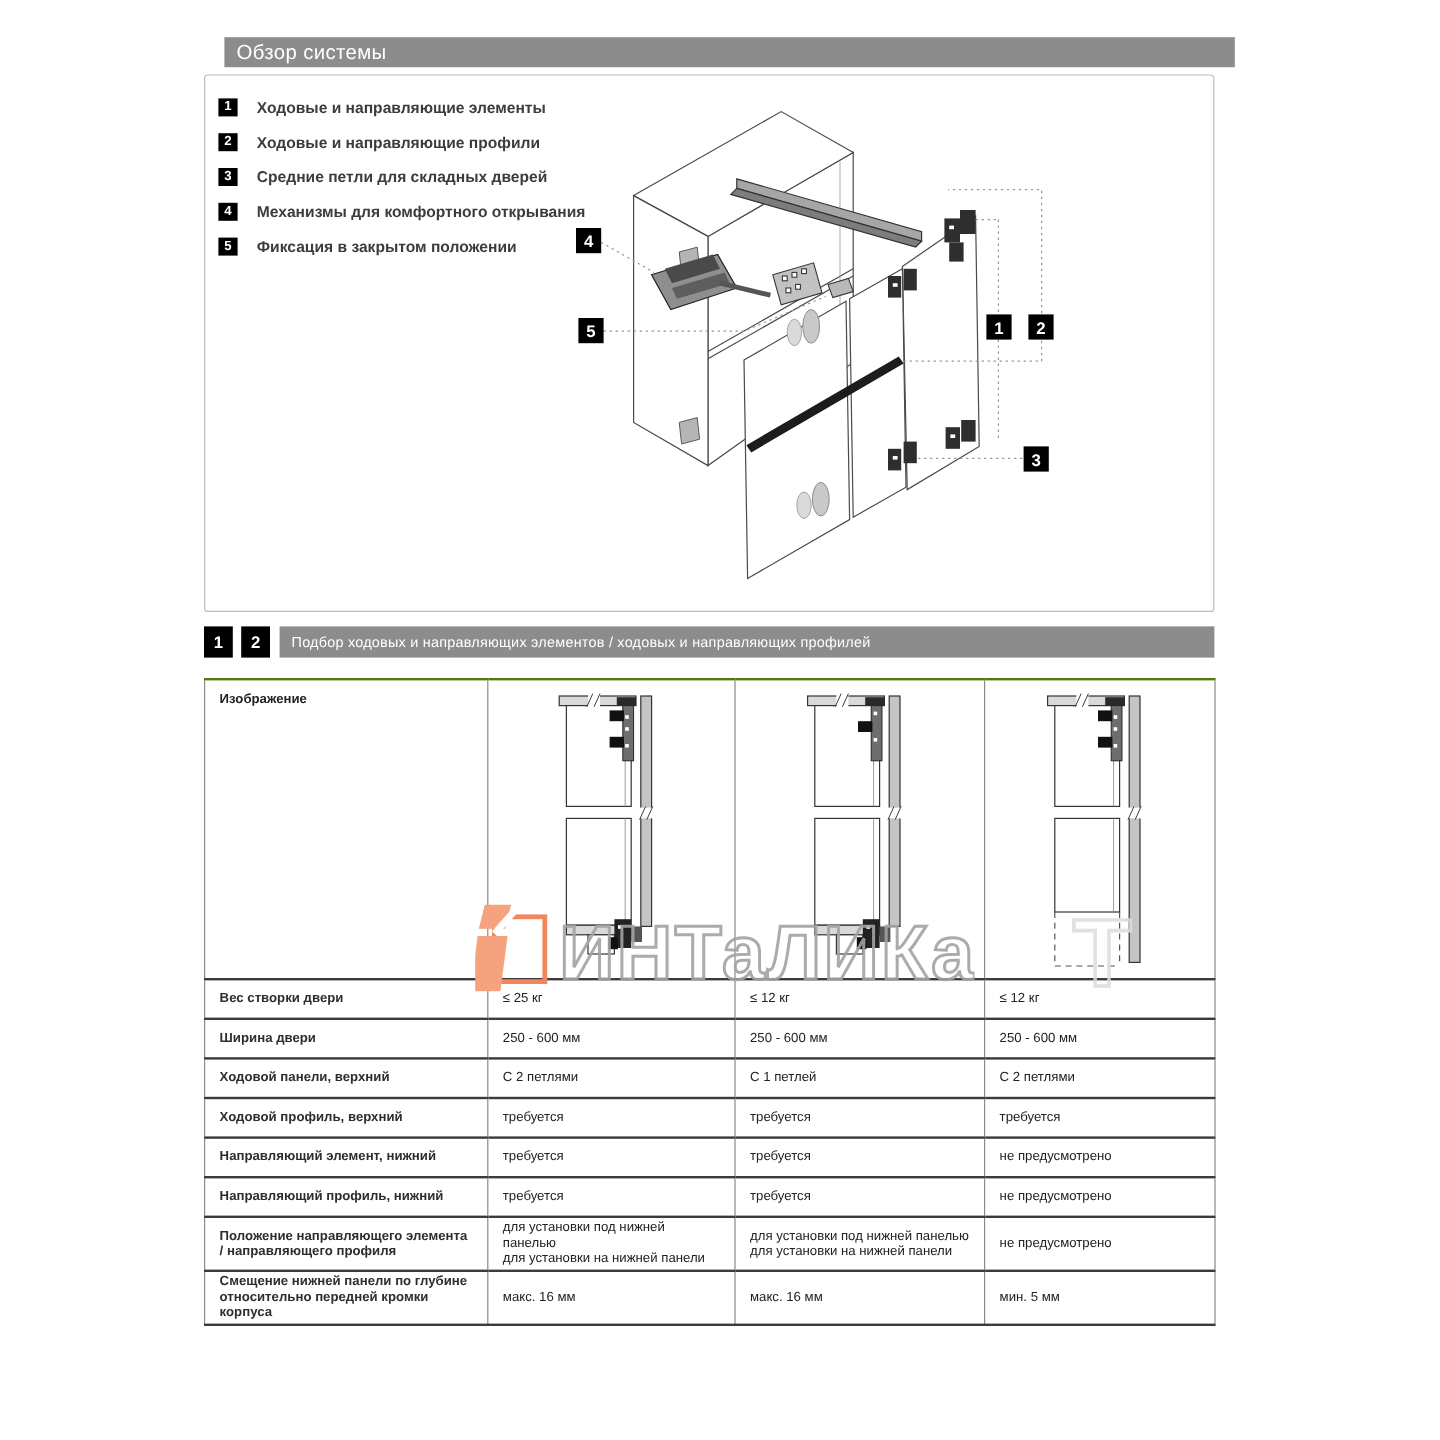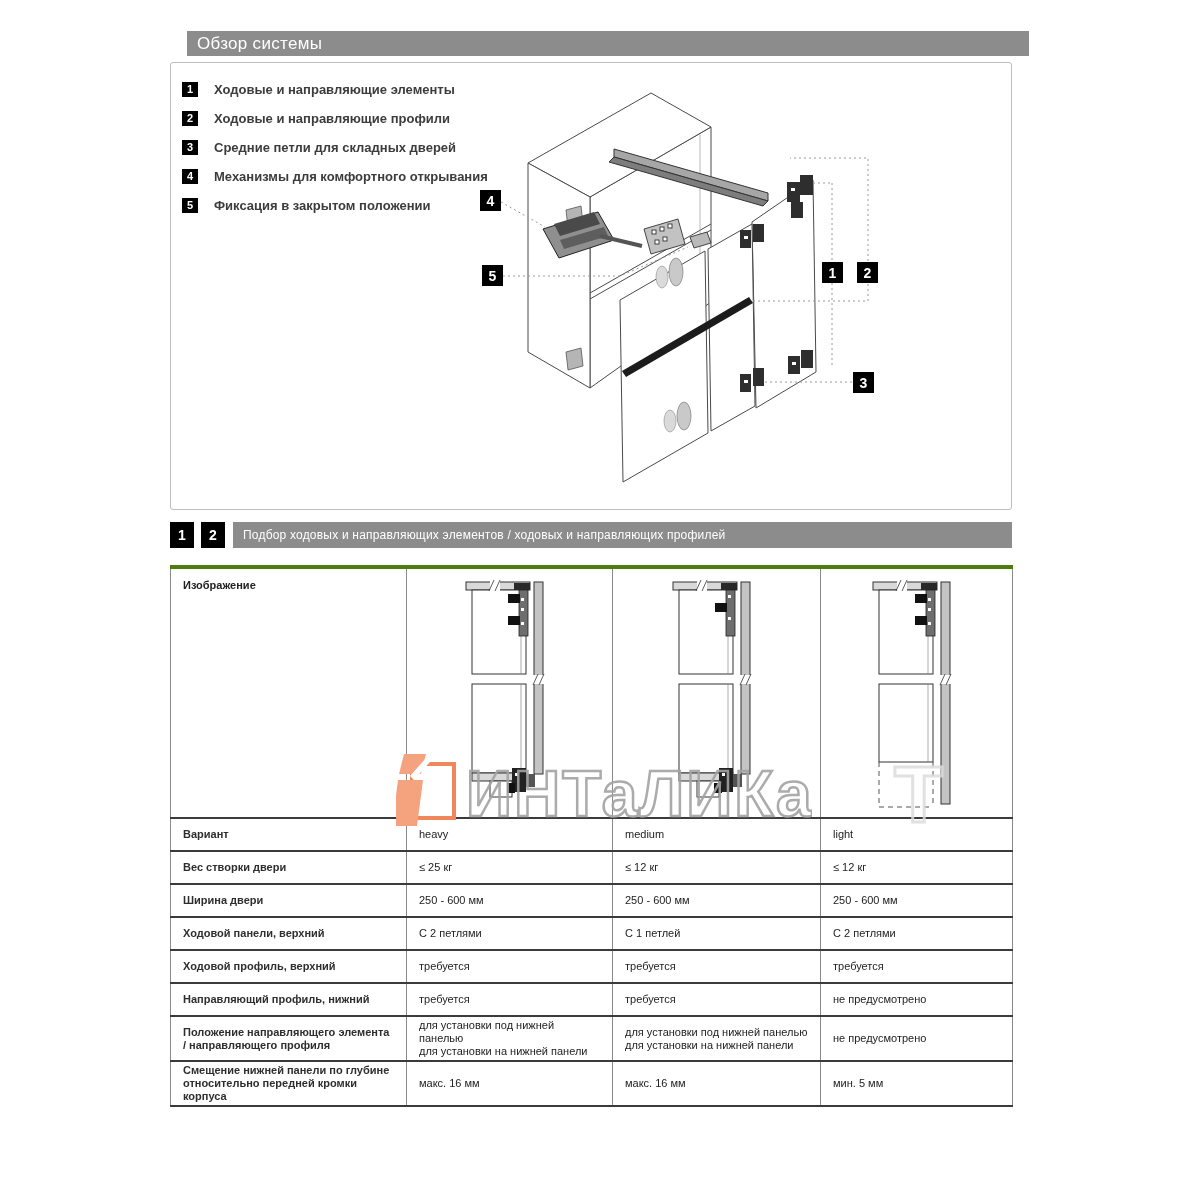--- a/index.html
+++ b/index.html
@@ -37,21 +37,21 @@
   #spec-table{
     position:absolute;left:170px;top:565px;width:842px;
     border-collapse:collapse;table-layout:fixed;
     border:1px solid #8a8a8a;border-bottom:2px solid #3b3b3b;
   }
   #spec-table td{
     border-left:1px solid #8a8a8a;vertical-align:middle;
     padding:2px 12px;font-size:11px;line-height:13px;color:#222;
     overflow:hidden;
   }
-  #spec-table tr.img-row td{border-top:4px solid #4d7c0f;vertical-align:top;padding:0;}
+  #spec-table tr.img-row td{border-top:2px solid #4d7c0f;vertical-align:top;padding:0;}
   #spec-table tr.r td{border-top:2px solid #3b3b3b;}
   #spec-table tr.std{height:33px;}
   #spec-table tr.tall{height:42px;}
   #spec-table tr.img-row{height:250px;}
   #spec-table .lab{font-weight:bold;color:#2e2e2e;}
   #spec-table .imglab{display:inline-block;padding:10px 0 0 12px;font-weight:bold;font-size:11px;}
   .cs-svg{display:block;margin:8px auto 0 auto;}
   .v2{display:block;}
   
   #watermark{left:0;top:0;width:1200px;height:1200px;pointer-events:none;}
@@ -312,26 +312,20 @@
         <g stroke="#555" stroke-width="1" stroke-dasharray="5 4" fill="none">
           <line x1="8" y1="185" x2="8" y2="230"></line>
           <line x1="8" y1="230" x2="62" y2="230"></line>
           <line x1="62" y1="185" x2="62" y2="230"></line>
         </g>
       </svg>
     </td>
   </tr>
 
   <tr class="r std">
-    <td class="lab"><span>Вариант</span></td>
-    <td><span>heavy</span></td>
-    <td><span>medium</span></td>
-    <td><span>light</span></td>
-  </tr>
-  <tr class="r std">
     <td class="lab"><span>Вес створки двери</span></td>
     <td><span>≤ 25 кг</span></td>
     <td><span>≤ 12 кг</span></td>
     <td><span>≤ 12 кг</span></td>
   </tr>
   <tr class="r std">
     <td class="lab"><span>Ширина двери</span></td>
     <td><span>250 - 600 мм</span></td>
     <td><span>250 - 600 мм</span></td>
     <td><span>250 - 600 мм</span></td>
@@ -340,20 +334,26 @@
     <td class="lab"><span>Ходовой панели, верхний</span></td>
     <td><span>С 2 петлями</span></td>
     <td><span>С 1 петлей</span></td>
     <td><span>С 2 петлями</span></td>
   </tr>
   <tr class="r std">
     <td class="lab"><span>Ходовой профиль, верхний</span></td>
     <td><span>требуется</span></td>
     <td><span>требуется</span></td>
     <td><span>требуется</span></td>
+  </tr>
+  <tr class="r std">
+    <td class="lab"><span>Направляющий элемент, нижний</span></td>
+    <td><span>требуется</span></td>
+    <td><span>требуется</span></td>
+    <td><span>не предусмотрено</span></td>
   </tr>
   <tr class="r std">
     <td class="lab"><span>Направляющий профиль, нижний</span></td>
     <td><span>требуется</span></td>
     <td><span>требуется</span></td>
     <td><span>не предусмотрено</span></td>
   </tr>
   <tr class="r tall">
     <td class="lab"><span>Положение направляющего элемента / направляющего профиля</span></td>
     <td>

